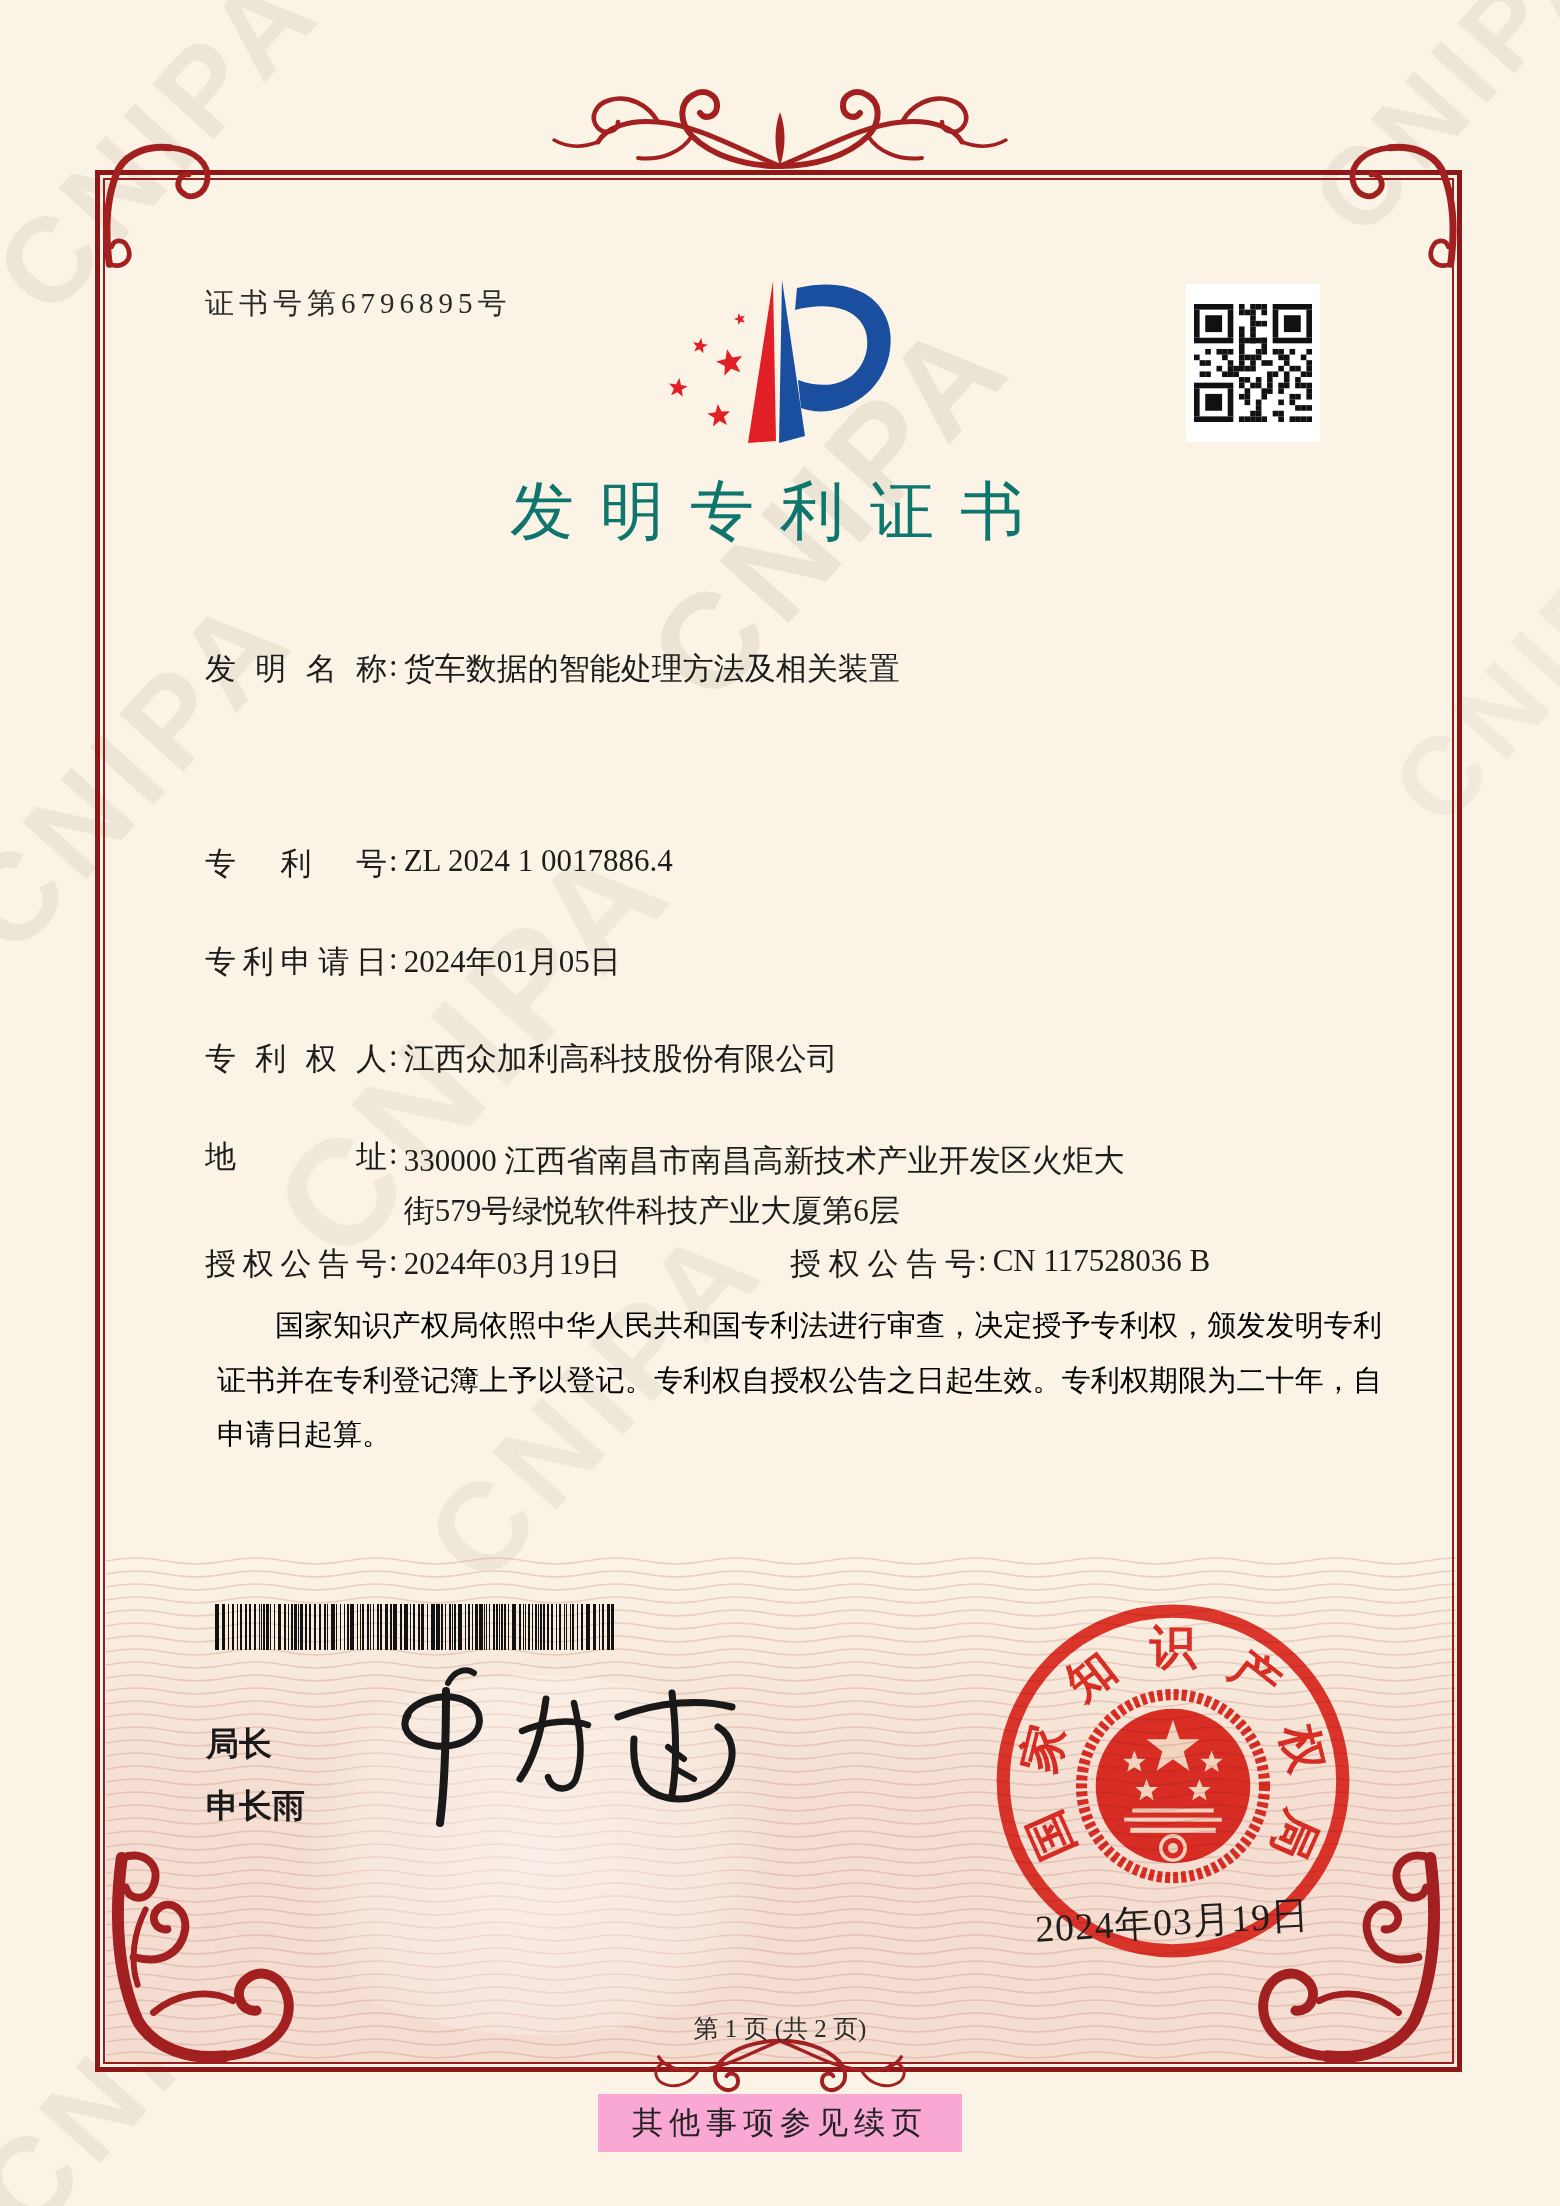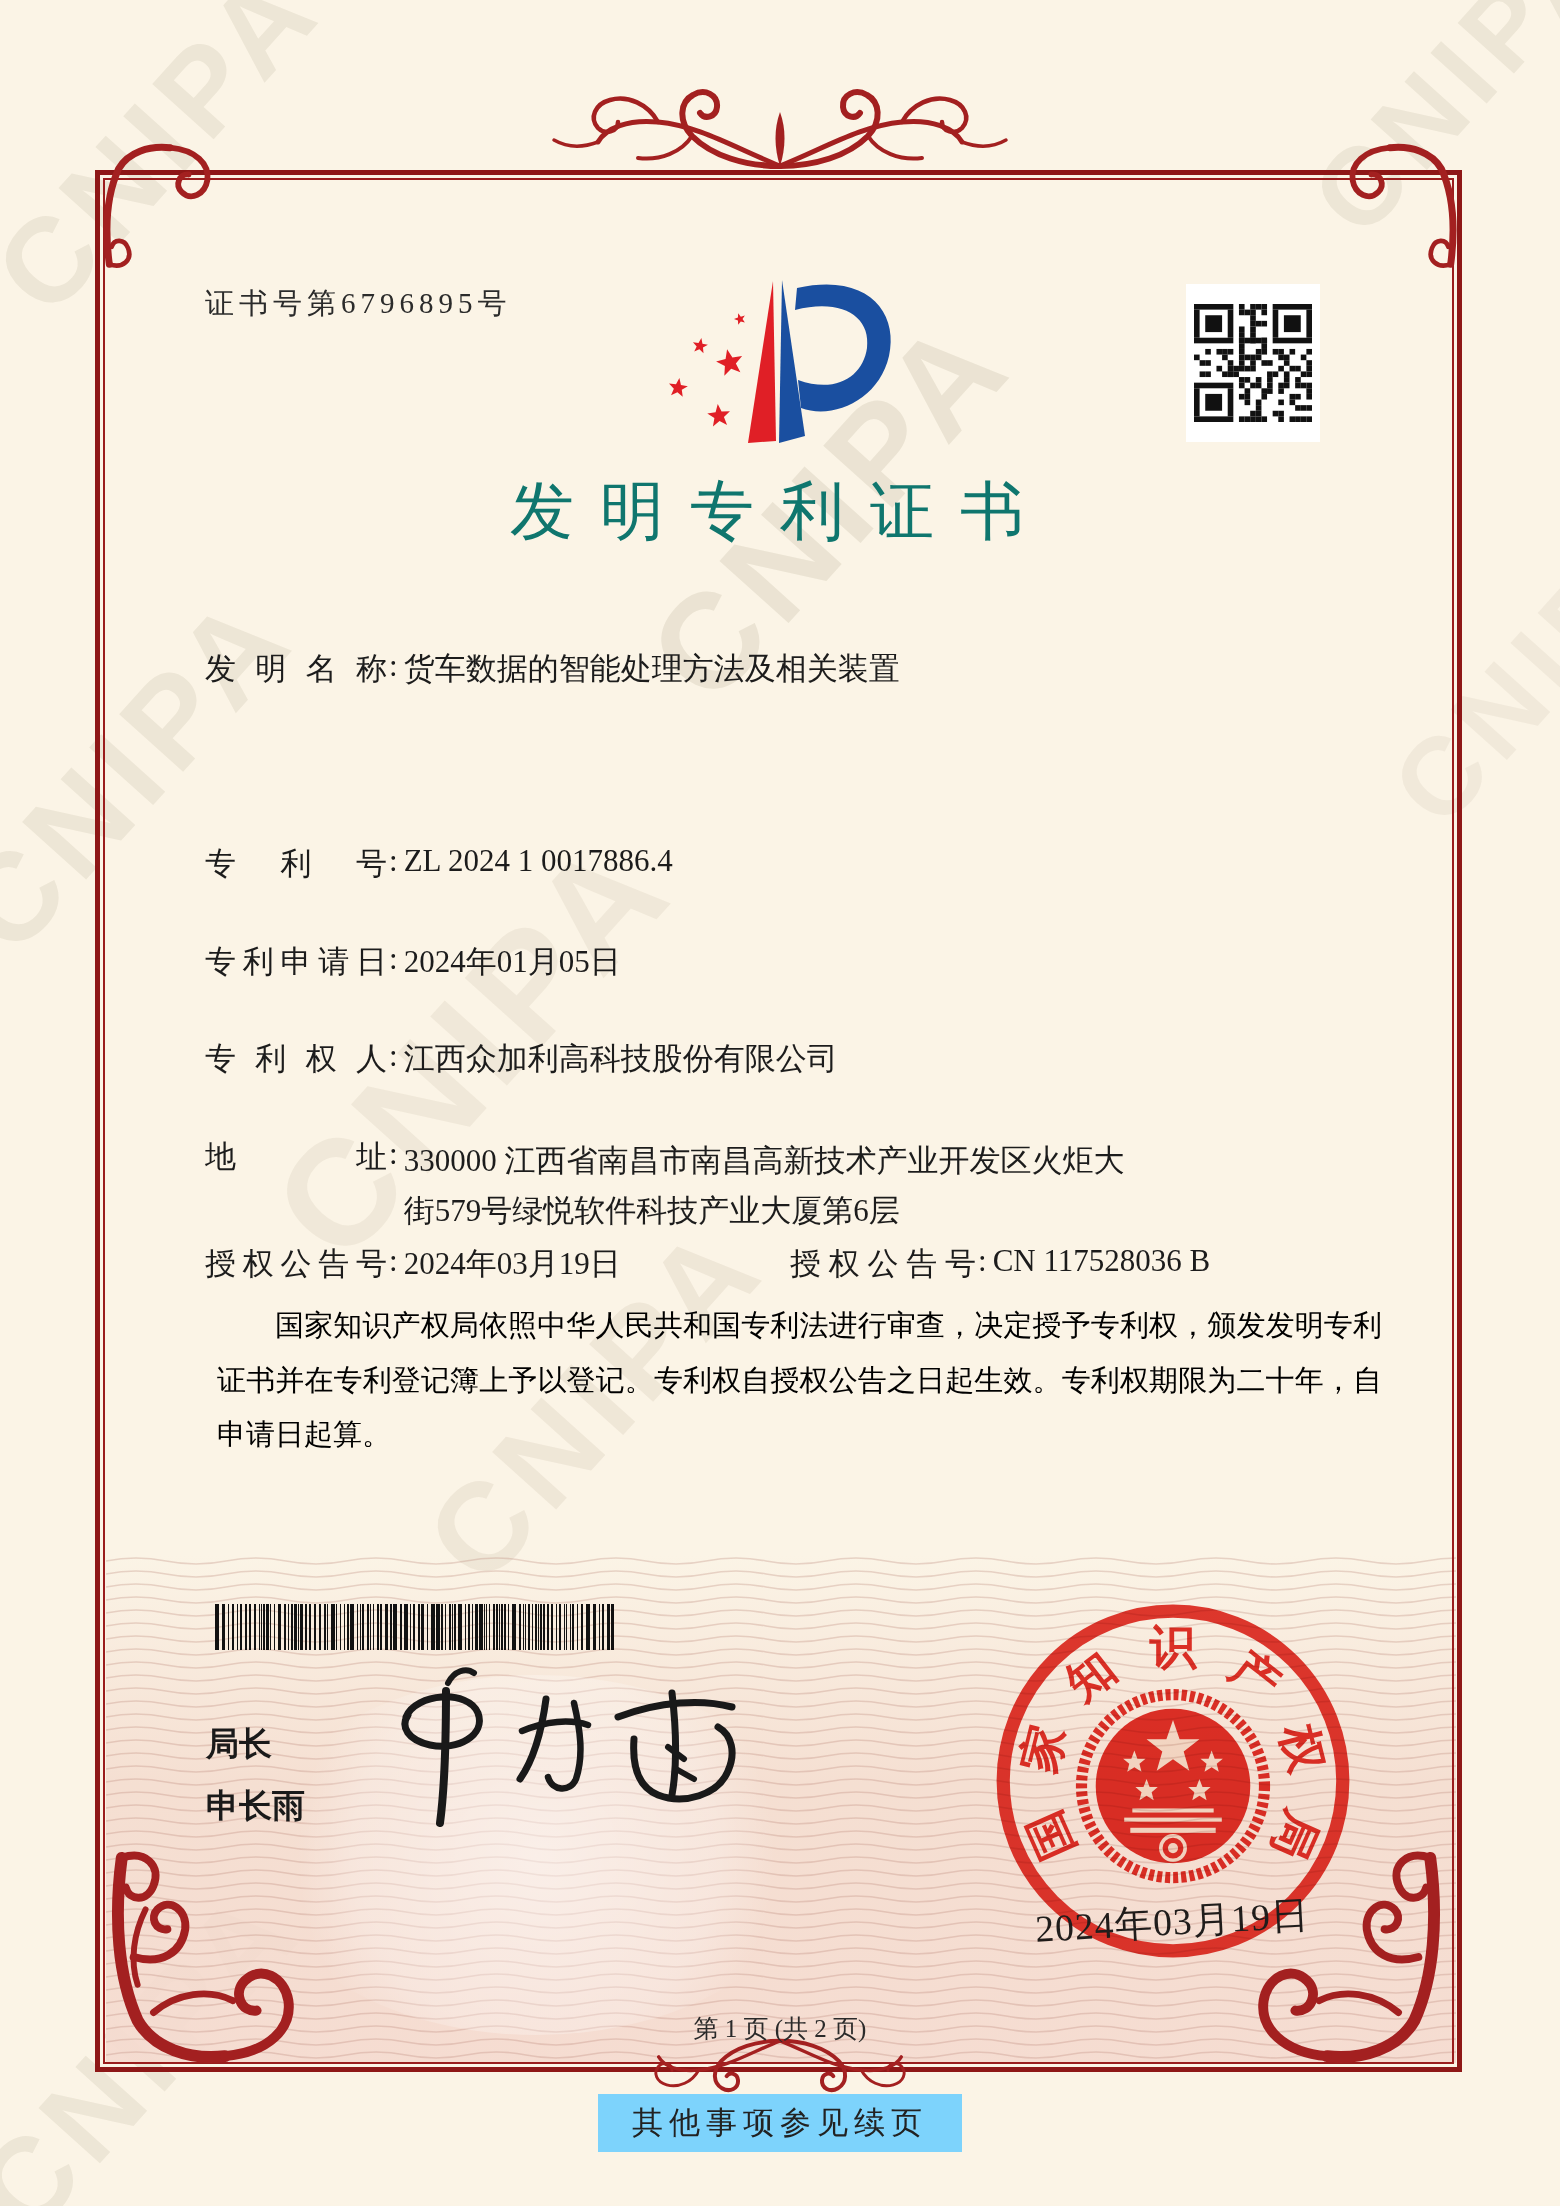--- a/index.html
+++ b/index.html
@@ -58,21 +58,21 @@
   .officer-title{top:1722px;}
   .officer-name{top:1784px;}
   #signature{position:absolute;left:350px;top:1655px;width:440px;height:190px;z-index:3;}
 
   
   #seal{position:absolute;left:990px;top:1598px;width:366px;height:366px;z-index:4;
         mix-blend-mode:multiply;opacity:0.96;}
 
   
   .page-num{position:absolute;left:0;top:2012px;width:100%;text-align:center;font-size:25px;color:#2a2a2a;z-index:3;}
-  .cont-note{position:absolute;left:50%;top:2094px;transform:translateX(-50%);background:#7dd3fc;
+  .cont-note{position:absolute;left:50%;top:2094px;transform:translateX(-50%);background:#f9a8d4;
              padding:8px 34px;font-size:31px;letter-spacing:6px;color:#222;z-index:3;text-align:center;}
 </style>
 </head>
 <body>
 
 <div id="page">
 
   <div class="wm wm1">CNIPA</div>
   <div class="wm wm2">CNIPA</div>
   <div class="wm wm3">CNIPA</div>

